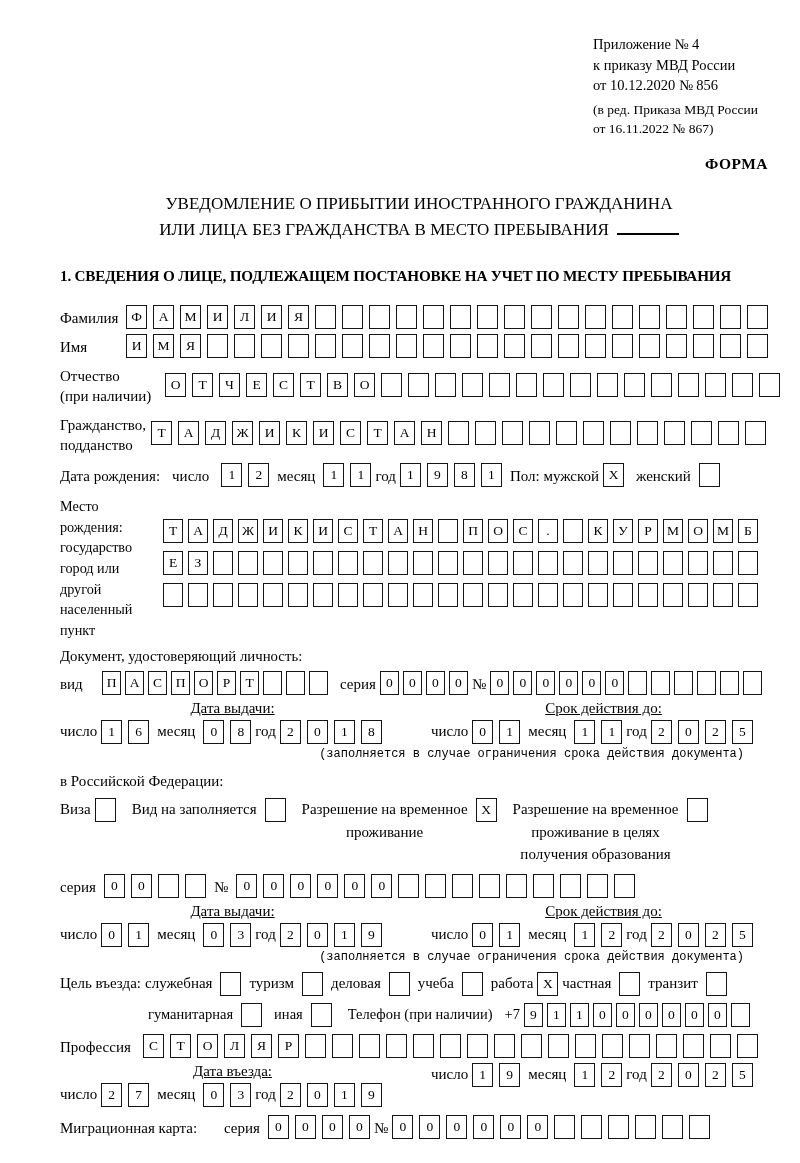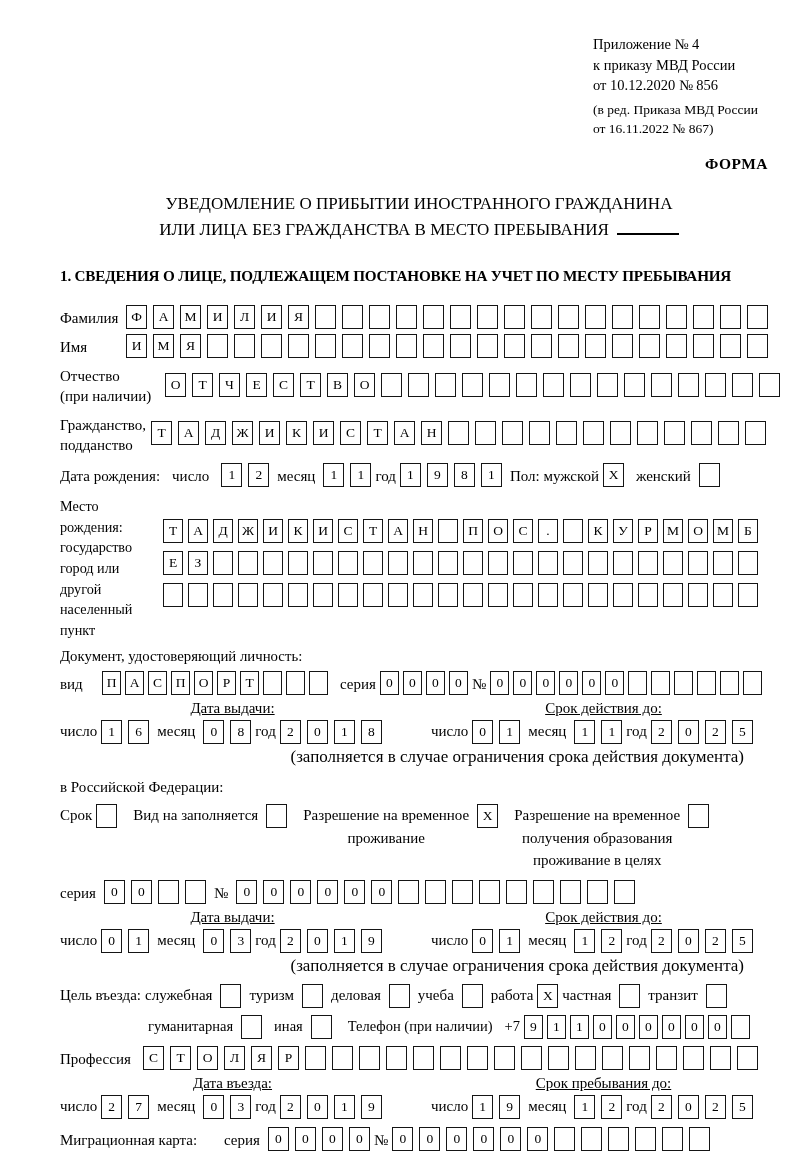--- a/index.html
+++ b/index.html
@@ -42,21 +42,21 @@
   .gap4 { width:4px; flex:none; } .gap8 { width:8px; flex:none; }
   .gap12 { width:12px; flex:none; } .gap16 { width:16px; flex:none; }
 
   .doc-heading { font-weight:normal; font-size:14.8px; margin:8px 0 6px 0; }
 
   .datesrow { display:flex; margin-top:4px; }
   .datecol { width:345px; flex:none; }
   .datecol.right { margin-left:26px; }
   .datehead { text-align:center; margin-bottom:3px;text-decoration:underline; }
   .dateline { display:flex; align-items:flex-start; }
-  .fillnote { font-size:17px; text-align:right; padding-right:34px; margin-top:3px; margin-bottom:8px; }
+  .fillnote { font-size:12px; text-align:right; padding-right:34px; margin-top:3px; margin-bottom:8px;font-family:Liberation Mono, monospace; }
 
   .para { line-height:1.65; margin-top:6px; }
   .optrow { display:flex; align-items:flex-start; margin-top:4px; margin-bottom:8px; }
   .opt { display:flex; align-items:flex-start; }
   .optlines { text-align:center; line-height:1.5; }
 
   .purps { display:flex; align-items:flex-start; margin-bottom:7px; }
   .purps .inlbl { padding-top:3px; }
   .bp-lbl div, .rep-lbl div { line-height:1.45; }
   .bp-rows .cells, .rep-rows .cells { margin-bottom:8px; display:flex; }
@@ -443,21 +443,21 @@
       </div>
     </div>
     <div class="fillnote">(заполняется в случае ограничения срока действия документа)</div>
 
     <div class="para">
       <div>в Российской Федерации:</div>
     </div>
 
     <div class="optrow">
       <div class="opt">
-        <span class="inlbl">Срок</span>
+        <span class="inlbl">Виза</span>
         <span class="gap4"></span>
         <span class="cell"></span>
       </div>
       <span class="gap16"></span>
       <div class="opt">
         <span class="inlbl">Вид на заполняется</span>
         <span class="gap8"></span>
         <span class="cell"></span>
       </div>
       <span class="gap16"></span>
@@ -466,22 +466,22 @@
           <div>Разрешение на временное</div>
           <div>проживание</div>
         </div>
         <span class="gap8"></span>
         <span class="cell">X</span>
       </div>
       <span class="gap16"></span>
       <div class="opt">
         <div class="optlines">
           <div>Разрешение на временное</div>
+          <div>проживание в целях</div>
           <div>получения образования</div>
-          <div>проживание в целях</div>
         </div>
         <span class="gap8"></span>
         <span class="cell"></span>
       </div>
     </div>
 
     <div class="row">
       <span class="inlbl">серия</span>
       <span class="gap8"></span>
       <span class="cells">
@@ -681,21 +681,20 @@
             <span class="gap4"></span>
           <span class="cells">
               <span class="cell">2</span>
               <span class="cell">0</span>
               <span class="cell">1</span>
               <span class="cell">9</span>
             </span>
         </div>
       </div>
       <div class="datecol right">
-        <div class="datehead">Срок пребывания до:</div>
         <div class="dateline">
           <span class="inlbl">число</span>
             <span class="gap4"></span>
           <span class="cells">
               <span class="cell">1</span>
               <span class="cell">9</span>
             </span>
             <span class="gap8"></span>
           <span class="inlbl">месяц</span>
             <span class="gap8"></span>

